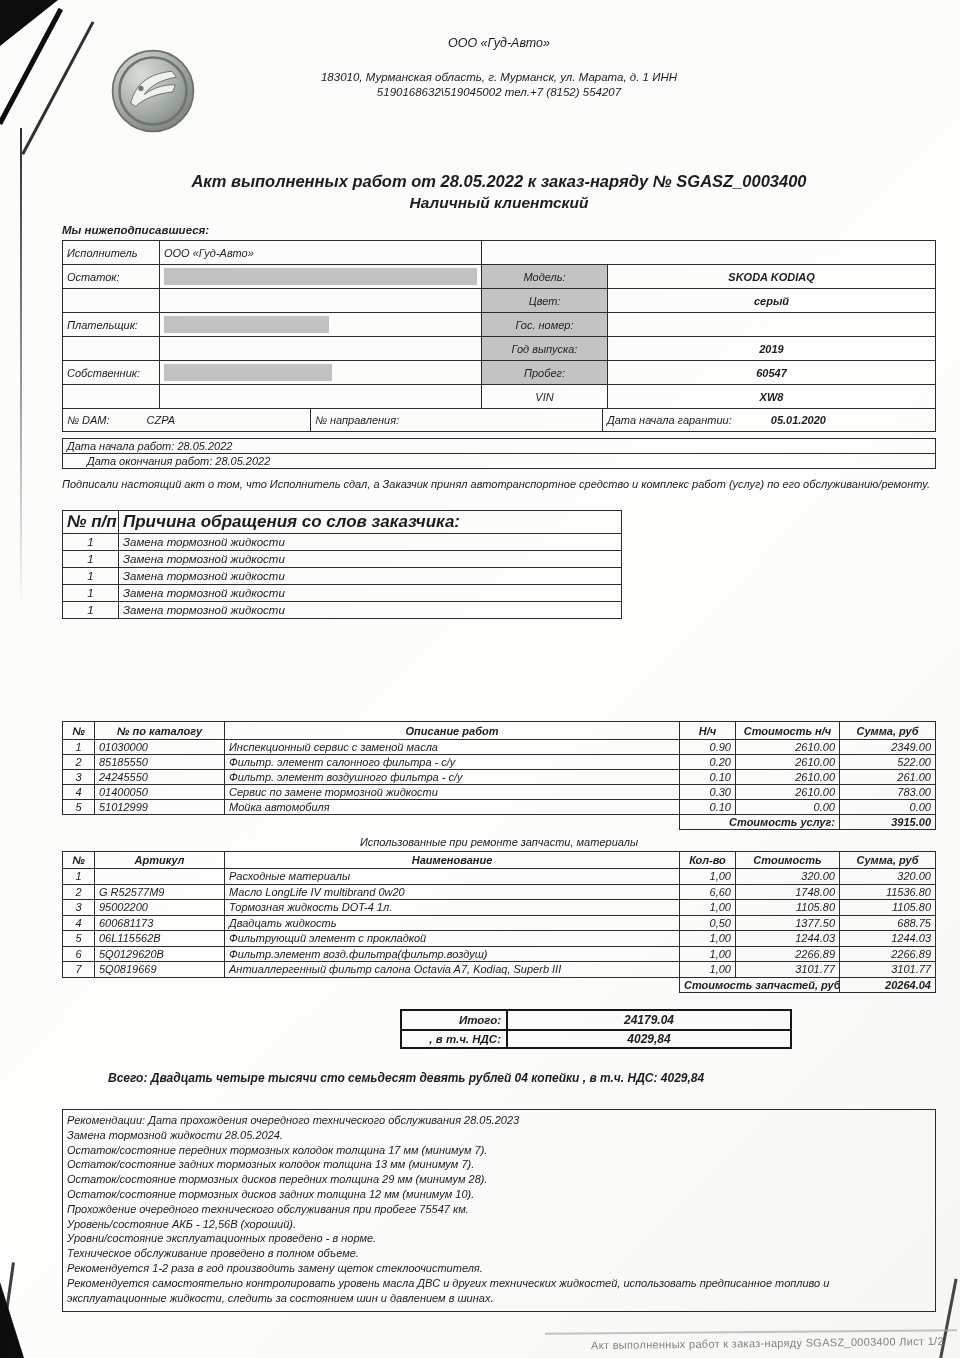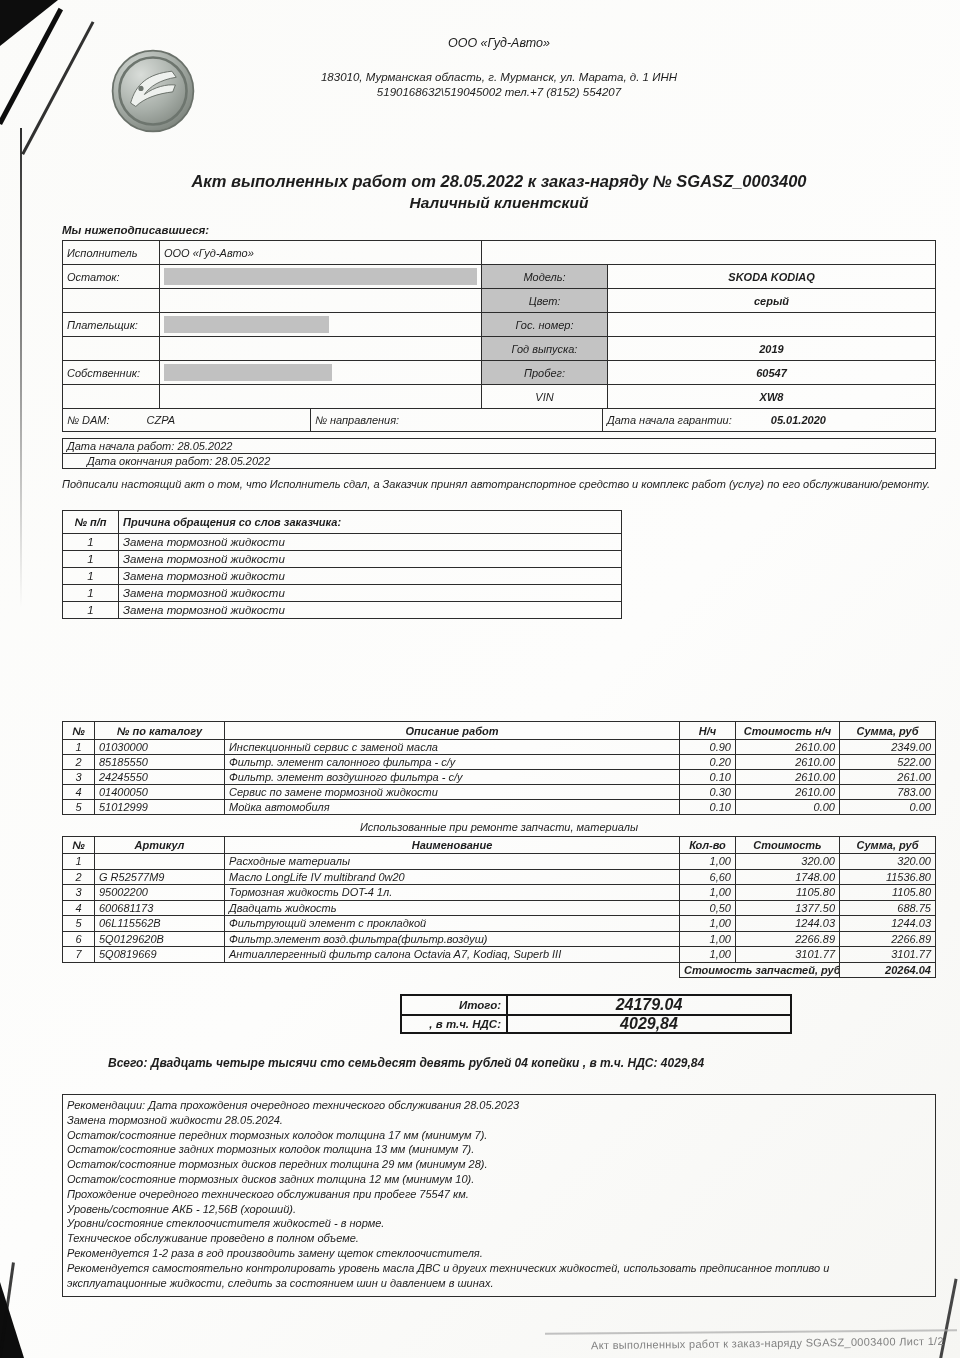--- a/index.html
+++ b/index.html
@@ -38,21 +38,21 @@
   .redact { background: #c1c1c1; height: 17px; }
   .info2 { width: 100%; margin-top: -1px; }
   .info2 td { height: 23px; }
 
   .daterow { border: 1px solid #2c2c2c; font-size: 11px; padding: 1px 4px; height: 16px; margin-top: 6px; }
   .daterow + .daterow { margin-top: -1px; padding-left: 24px; }
 
   .note { margin-top: 9px; font-size: 11px; }
 
   .reasons { width: 560px; margin-top: 20px; }
-  .reasons th { height: 23px; font-size: 11px; }
+  .reasons th { height: 23px; font-size: 17px; }
   .reasons td { height: 17px; font-size: 11.5px; }
   .reasons .left { text-align: left; }
 
   .works { width: 100%; margin-top: 102px; }
   .works th { height: 18px; }
   .works td { height: 15px; }
   .parts { width: 100%; margin-top: 3px; }
   .parts th { height: 17px; }
   .parts td { height: 15.5px; }
 
@@ -64,21 +64,21 @@
 
   .parts-title { margin-top: 6px; text-align: center; font-size: 11px; }
 
   .totalsbox { width: 392px; margin-left: 338px; border: 2px solid #161616; margin-top: 16px; }
   .totrow { display: flex; height: 18px; align-items: stretch; }
   .totrow + .totrow { border-top: 2px solid #161616; }
   .totlabel {
     width: 106px; border-right: 2px solid #161616; font-weight: bold; font-size: 11.5px;
     display: flex; align-items: center; justify-content: flex-end; padding-right: 5px;
   }
-  .totvalue { flex: 1; display: flex; align-items: center; justify-content: center; font-weight: bold; font-size: 16px; }
+  .totvalue { flex: 1; display: flex; align-items: center; justify-content: center; font-weight: bold; font-size: 12px; }
 
   .words { font-weight: bold; font-size: 12px; margin-top: 22px; padding-left: 46px; }
 
   .recbox { border: 1.5px solid #2c2c2c; margin-top: 24px; padding: 3px 6px 6px 4px; font-size: 11px; line-height: 14.8px; }
   .recline { white-space: normal; }
 
   .logo { position: absolute; left: 110px; top: 48px; width: 86px; height: 86px; }
 
   .footer-line {
     position: absolute; left: 545px; width: 412px; top: 1331px; height: 2px;
@@ -309,20 +309,25 @@
         <td class="r">783.00</td>
       </tr>
       <tr>
         <td class="c">5</td>
         <td>51012999</td>
         <td>Мойка автомобиля</td>
         <td class="r">0.10</td>
         <td class="r">0.00</td>
         <td class="r">0.00</td>
       </tr>
+      <tr>
+        <td class="blank" colspan="3"></td>
+        <td class="tlabel" colspan="2">Стоимость услуг:</td>
+        <td class="tsum">3915.00</td>
+      </tr>
     </tbody>
       </table>
 
     <div class="parts-title">Использованные при ремонте запчасти, материалы</div>
 
     <table class="doc parts">
       <colgroup>
           <col style="width:32px">
           <col style="width:130px">
           <col style="width:455px">
@@ -418,21 +423,21 @@
 
     <div class="recbox">
       <div class="recline">Рекомендации: Дата прохождения очередного технического обслуживания 28.05.2023</div>
       <div class="recline">Замена тормозной жидкости 28.05.2024.</div>
       <div class="recline">Остаток/состояние передних тормозных колодок толщина 17 мм (минимум 7).</div>
       <div class="recline">Остаток/состояние задних тормозных колодок толщина 13 мм (минимум 7).</div>
       <div class="recline">Остаток/состояние тормозных дисков передних толщина 29 мм (минимум 28).</div>
       <div class="recline">Остаток/состояние тормозных дисков задних толщина 12 мм (минимум 10).</div>
       <div class="recline">Прохождение очередного технического обслуживания при пробеге 75547  км.</div>
       <div class="recline">Уровень/состояние АКБ - 12,56В (хороший).</div>
-      <div class="recline">Уровни/состояние стеклоочистителя жидкостей - в норме.</div>
+      <div class="recline">Уровни/состояние эксплуатационных проведено - в норме.</div>
       <div class="recline">Техническое обслуживание проведено в полном объеме.</div>
       <div class="recline">Рекомендуется 1-2 раза в год производить замену щеток стеклоочистителя.</div>
       <div class="recline">Рекомендуется самостоятельно контролировать уровень масла ДВС и других технических жидкостей, использовать предписанное топливо и эксплуатационные жидкости, следить за состоянием шин и давлением в шинах.</div>
     </div>
   </div>
 
   <div class="footer-line"></div>
   <div class="footer-text">Акт выполненных работ к заказ-наряду  SGASZ_0003400   Лист 1/2</div>
 
 </div>

